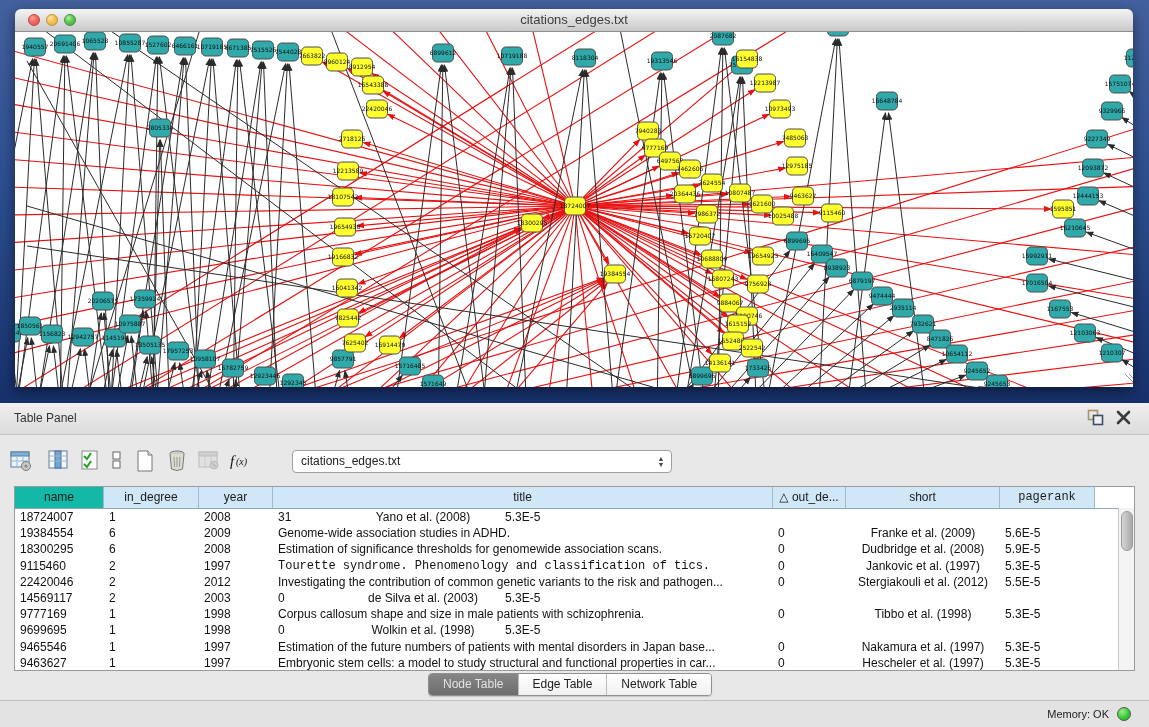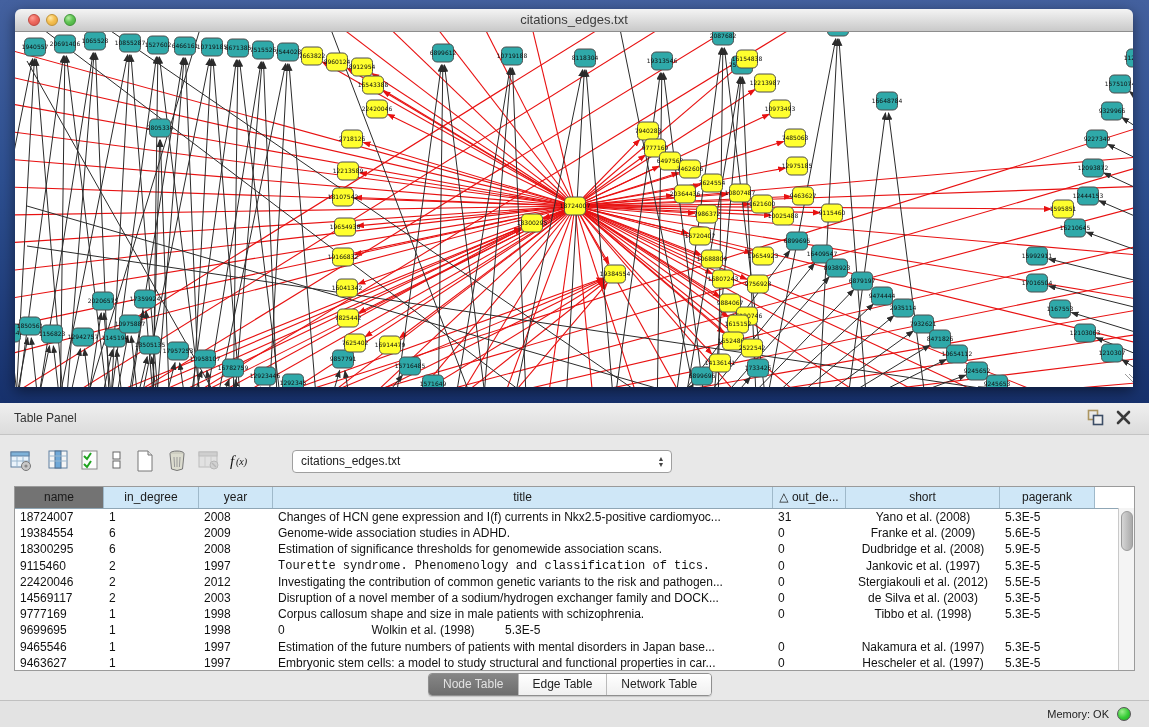--- a/index.html
+++ b/index.html
@@ -37,21 +37,21 @@
                   display:flex;flex-direction:column;align-items:center;justify-content:center;
                   font-size:7px;color:#444;line-height:6px;}
   
   .tbl{position:absolute;left:14px;top:83px;width:1121px;height:185px;background:#fff;
        border:1px solid #9a9a9a;box-sizing:border-box;overflow:hidden;}
   .tbl-inner{position:absolute;left:0;top:0;right:15px;bottom:0;}
   .hrow{display:flex;height:21px;border-bottom:1px solid #8fa6b5;}
   .hcell{box-sizing:border-box;border-right:1px solid #9fb9ca;background:#cfe7f7;
          font-size:12px;color:#1a1a1a;text-align:center;line-height:20px;
          overflow:hidden;white-space:nowrap;}
-  .hcell.first{background:#737373;}
+  .hcell.first{background:#14b8a6;}
   .drow{display:flex;height:16.2px;}
   .dcell{box-sizing:border-box;font-size:12px;color:#111;line-height:16px;
          overflow:hidden;white-space:nowrap;padding-left:5px;}
   .dcell.center{text-align:center;padding-left:0;}
   .vscroll{position:absolute;right:0;top:21px;bottom:0;width:15px;background:#f4f4f4;
            border-left:1px solid #c9c9c9;}
   .vthumb{position:absolute;left:2px;top:3px;width:10px;height:38px;border-radius:6px;
           background:linear-gradient(90deg,#d6d6d6,#a9a9a9);border:1px solid #9a9a9a;}
   
   .tabs{position:absolute;left:428px;top:270px;height:21px;display:flex;
@@ -635,28 +635,27 @@
 
   <div class="tbl">
     <div class="tbl-inner">
       <div class="hrow" id="thead">
           <div class="hcell first" style="width: 89px;">name</div>
           <div class="hcell" style="width: 95px;">in_degree</div>
           <div class="hcell" style="width: 74px;">year</div>
           <div class="hcell" style="width: 500px;">title</div>
           <div class="hcell" style="width: 73px;">△ out_de...</div>
           <div class="hcell" style="width: 154px;">short</div>
-          <div class="hcell" style="width: 95px;">pagerank</div>
+          <div class="hcell" style="width: 95px; font-family: Liberation Mono, monospace;">pagerank</div>
         </div>
       <div id="tbody">
           <div class="drow">
             <div class="dcell" style="width: 89px;">18724007</div>
             <div class="dcell" style="width: 95px;">1</div>
             <div class="dcell" style="width: 74px;">2008</div>
-            <div class="dcell" style="width: 500px;">Changes of HCN gene expression and I(f) currents in Nkx2.5-positive cardiomyoc...</div>
             <div class="dcell" style="width: 73px;">31</div>
             <div class="dcell center" style="width: 154px;">Yano et al. (2008)</div>
             <div class="dcell" style="width: 95px;">5.3E-5</div>
           </div>
           <div class="drow">
             <div class="dcell" style="width: 89px;">19384554</div>
             <div class="dcell" style="width: 95px;">6</div>
             <div class="dcell" style="width: 74px;">2009</div>
             <div class="dcell" style="width: 500px;">Genome-wide association studies in ADHD.</div>
             <div class="dcell" style="width: 73px;">0</div>
@@ -687,21 +686,20 @@
             <div class="dcell" style="width: 74px;">2012</div>
             <div class="dcell" style="width: 500px;">Investigating the contribution of common genetic variants to the risk and pathogen...</div>
             <div class="dcell" style="width: 73px;">0</div>
             <div class="dcell center" style="width: 154px;">Stergiakouli et al. (2012)</div>
             <div class="dcell" style="width: 95px;">5.5E-5</div>
           </div>
           <div class="drow">
             <div class="dcell" style="width: 89px;">14569117</div>
             <div class="dcell" style="width: 95px;">2</div>
             <div class="dcell" style="width: 74px;">2003</div>
-            <div class="dcell" style="width: 500px;">Disruption of a novel member of a sodium/hydrogen exchanger family and DOCK...</div>
             <div class="dcell" style="width: 73px;">0</div>
             <div class="dcell center" style="width: 154px;">de Silva et al. (2003)</div>
             <div class="dcell" style="width: 95px;">5.3E-5</div>
           </div>
           <div class="drow">
             <div class="dcell" style="width: 89px;">9777169</div>
             <div class="dcell" style="width: 95px;">1</div>
             <div class="dcell" style="width: 74px;">1998</div>
             <div class="dcell" style="width: 500px;">Corpus callosum shape and size in male patients with schizophrenia.</div>
             <div class="dcell" style="width: 73px;">0</div>

